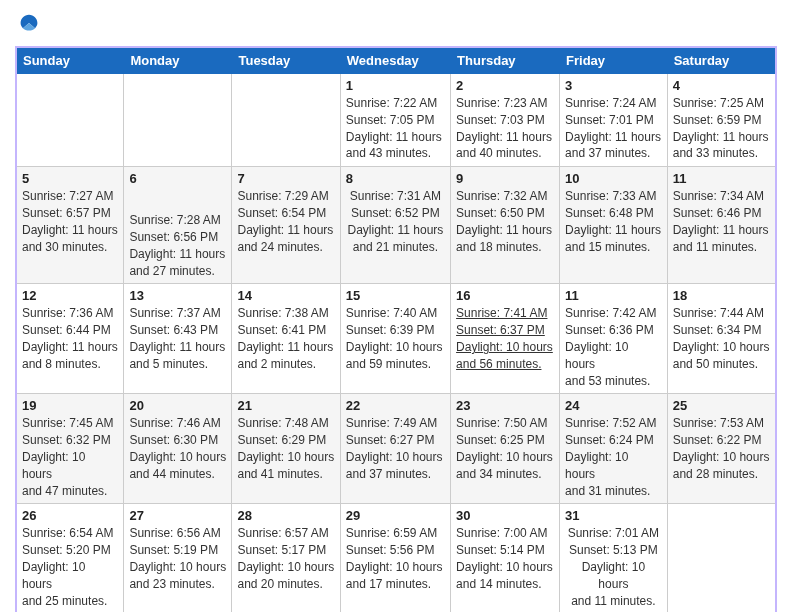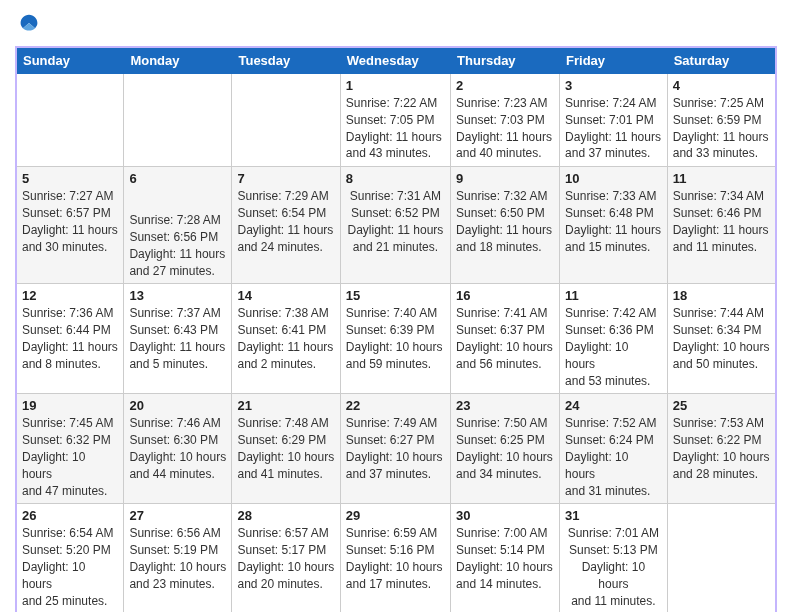--- a/index.html
+++ b/index.html
@@ -239,21 +239,21 @@
         </td>
         <td>
           <div class="day-number">15</div>
           <div class="day-info" style="white-space: pre-line;">Sunrise: 7:40 AM
 Sunset: 6:39 PM
 Daylight: 10 hours
 and 59 minutes.</div>
         </td>
         <td>
           <div class="day-number">16</div>
-          <div class="day-info" style="white-space: pre-line;">Sunrise: 7:41 AM
+          <div class="day-info" style="white-space: pre-line; text-decoration: underline;">Sunrise: 7:41 AM
 Sunset: 6:37 PM
 Daylight: 10 hours
 and 56 minutes.</div>
         </td>
         <td>
           <div class="day-number">11</div>
           <div class="day-info" style="white-space: pre-line;">Sunrise: 7:42 AM
 Sunset: 6:36 PM
 Daylight: 10 hours
 and 53 minutes.</div>
@@ -335,21 +335,21 @@
         <td>
           <div class="day-number">28</div>
           <div class="day-info" style="white-space: pre-line;">Sunrise: 6:57 AM
 Sunset: 5:17 PM
 Daylight: 10 hours
 and 20 minutes.</div>
         </td>
         <td>
           <div class="day-number">29</div>
           <div class="day-info" style="white-space: pre-line;">Sunrise: 6:59 AM
-Sunset: 5:16 PM
+Sunset: 5:56 PM
 Daylight: 10 hours
 and 17 minutes.</div>
         </td>
         <td>
           <div class="day-number">30</div>
           <div class="day-info" style="white-space: pre-line;">Sunrise: 7:00 AM
 Sunset: 5:14 PM
 Daylight: 10 hours
 and 14 minutes.</div>
         </td>

